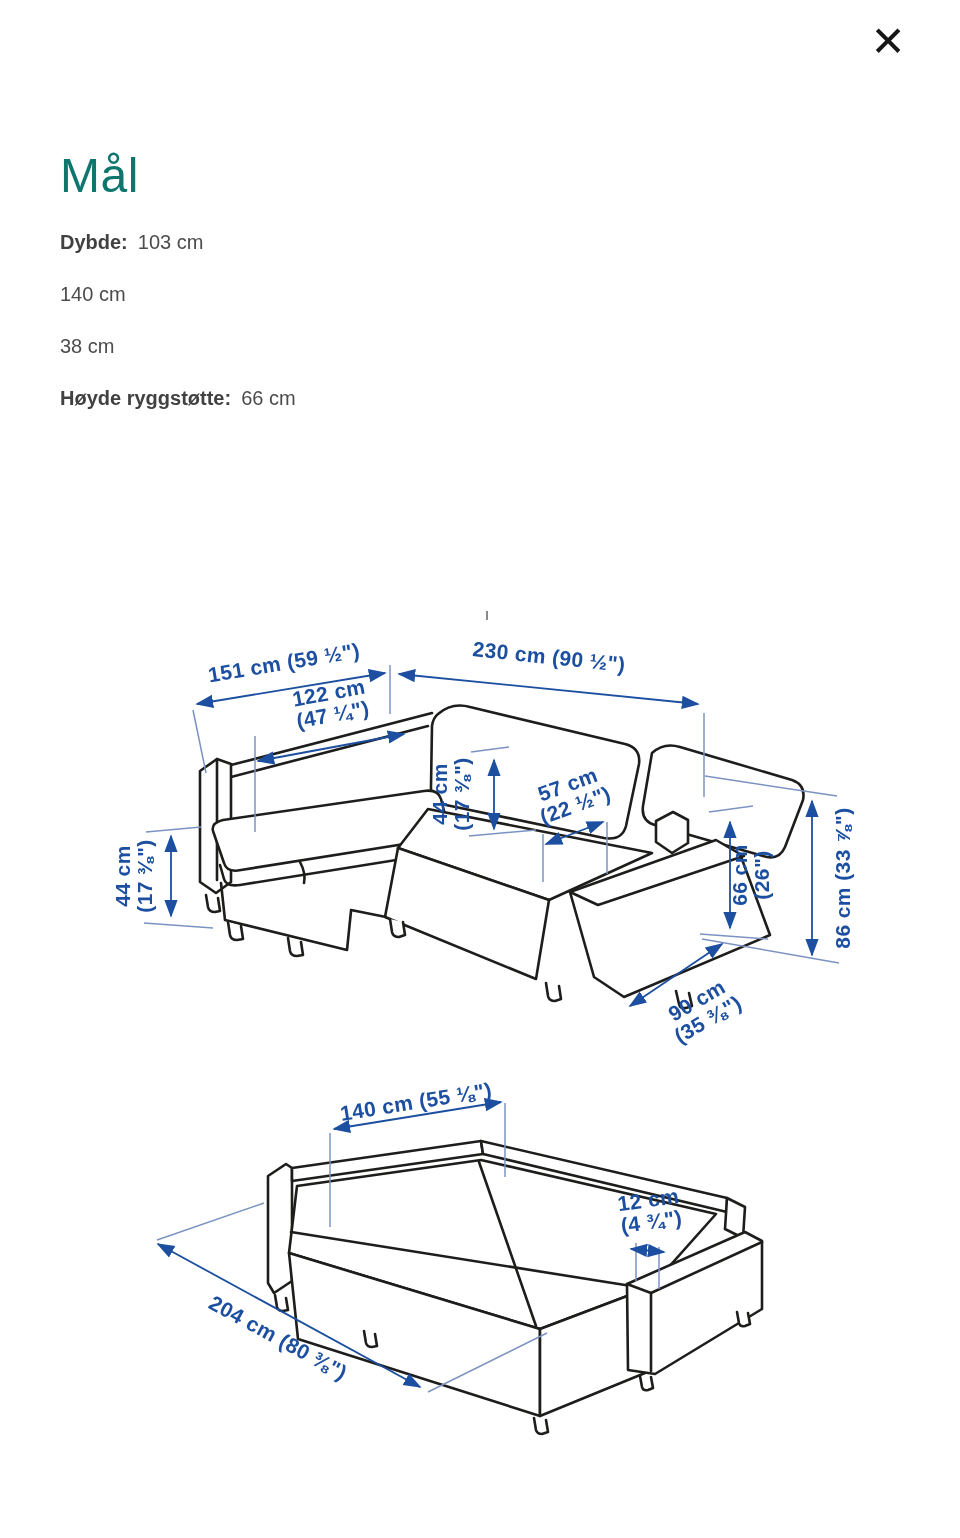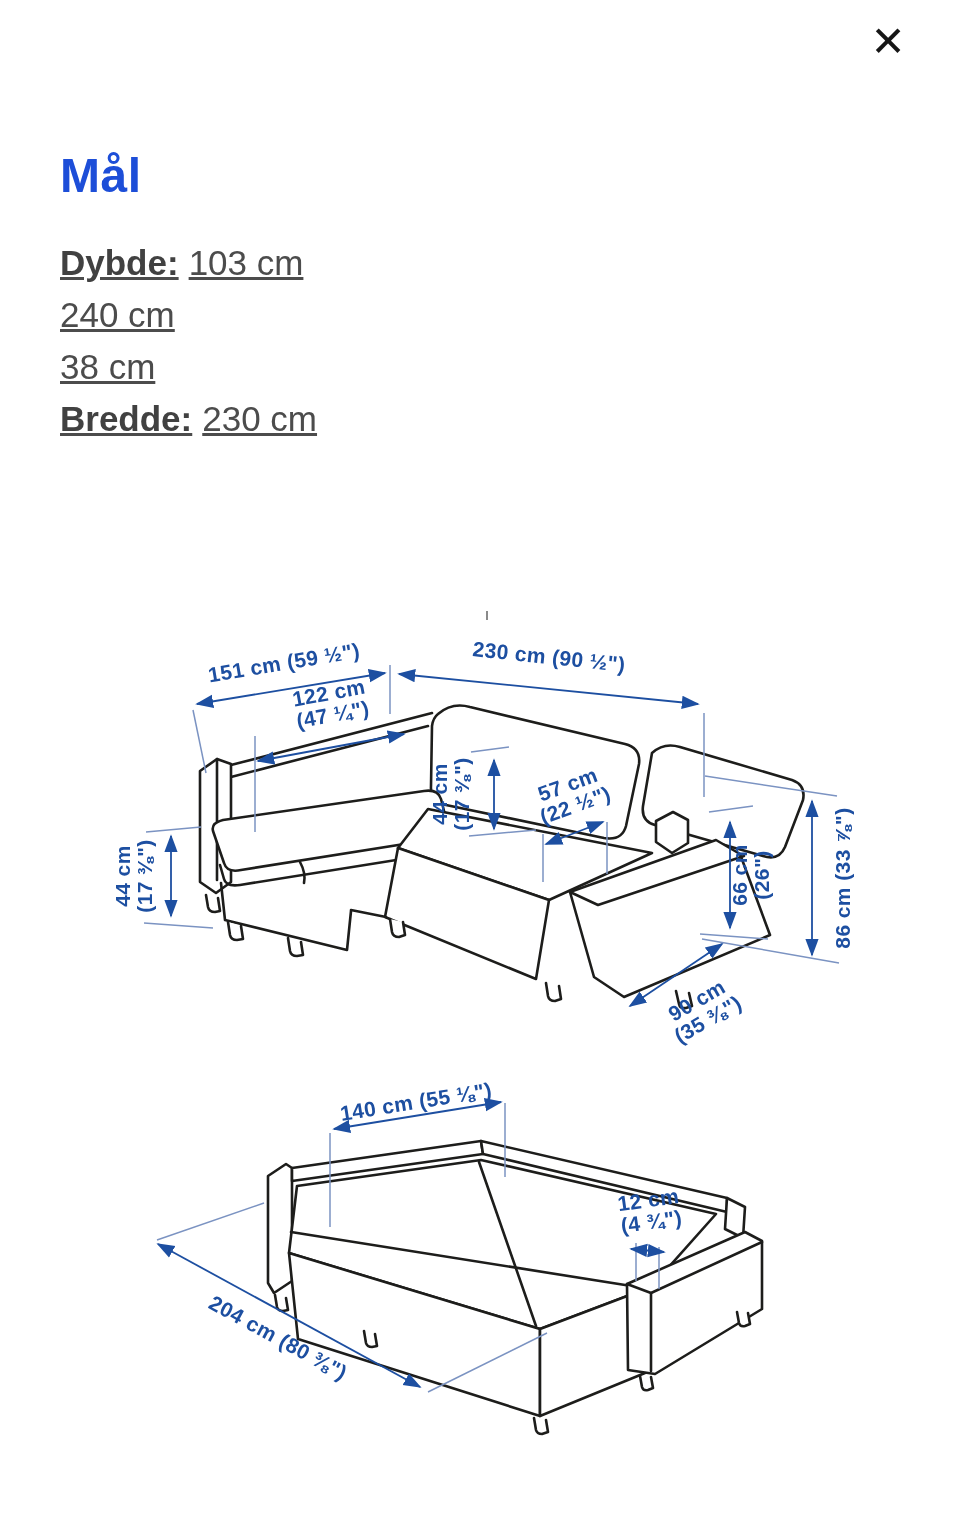--- a/index.html
+++ b/index.html
@@ -2,24 +2,24 @@
 <html style="--blue: #1d4fa1; --blue-light: #7b93c2; --ink: #1d1d1b;"><head>
 <meta charset="utf-8">
 <style>
   html,body{margin:0;padding:0;background:#fff;}
   #screen{position:relative;width:960px;height:1538px;background:#fff;overflow:hidden;
           font-family:"Liberation Sans",sans-serif;}
   
   #close-btn{position:absolute;top:14px;left:860px;width:56px;height:56px;border:none;background:none;
              cursor:pointer;font-size:42px;font-weight:400;color:#161616;line-height:56px;text-align:center;
              font-family:"DejaVu Sans",sans-serif;padding:0;}
-  #page-title{position:absolute;top:116px;left:60px;font-size:48px;font-weight:700;color:#1d4ed8;letter-spacing:.5px;}
+  #page-title{position:absolute;top:116px;left:60px;font-size:48px;font-weight:400;color:#0f766e;letter-spacing:.5px;}
   
   #meas{position:absolute;top:231px;left:60px;}
-  .mrow{height:52px;font-size:35px;color:#4c4c4c;white-space:nowrap;display:flex;align-items:flex-end;text-decoration:underline;}
+  .mrow{height:52px;font-size:20px;color:#4c4c4c;white-space:nowrap;display:flex;align-items:flex-start;}
   .mrow .lbl{font-weight:700;color:#414141;margin-right:10px;}
   .mrow .val{font-weight:400;}
   
   .diagram{position:absolute;left:0;width:960px;}
   #sofa-svg{top:583px;height:485px;}
   #bed-svg{top:1080px;height:440px;}
   .art{stroke:var(--ink,#1d1d1b);stroke-width:2.6;fill:#fff;stroke-linejoin:round;stroke-linecap:round;}
   .artl{stroke:var(--ink,#1d1d1b);stroke-width:2.6;fill:none;stroke-linejoin:round;stroke-linecap:round;}
   .ext{stroke:var(--blue-light,#7b93c2);stroke-width:1.5;fill:none;}
   .dim{stroke:var(--blue,#1d4fa1);stroke-width:1.8;fill:none;}
@@ -34,28 +34,28 @@
   <button id="close-btn" aria-label="close">✕</button>
 
   <h1 id="page-title">Mål</h1>
 
   <div id="meas">
     <div class="mrow">
       <span class="lbl">Dybde:</span>
       <span class="val">103 cm</span>
     </div>
     <div class="mrow">
-      <span class="val">240 cm</span>
+      <span class="val">140 cm</span>
     </div>
     <div class="mrow">
       <span class="val">38 cm</span>
     </div>
     <div class="mrow">
-      <span class="lbl">Bredde:</span>
-      <span class="val">230 cm</span>
+      <span class="lbl">Høyde ryggstøtte:</span>
+      <span class="val">66 cm</span>
     </div>
   </div>
 
   <svg id="sofa-svg" class="diagram" viewBox="0 0 960 485" xmlns="http://www.w3.org/2000/svg">
     <defs>
       <marker id="ae" markerWidth="11" markerHeight="9" refX="9" refY="4.5" orient="auto">
         <path d="M0,0.8 L10,4.5 L0,8.2 Z" fill="#1d4fa1"></path>
       </marker>
       <marker id="as" markerWidth="11" markerHeight="9" refX="9" refY="4.5" orient="auto-start-reverse">
         <path d="M0,0.8 L10,4.5 L0,8.2 Z" fill="#1d4fa1"></path>

